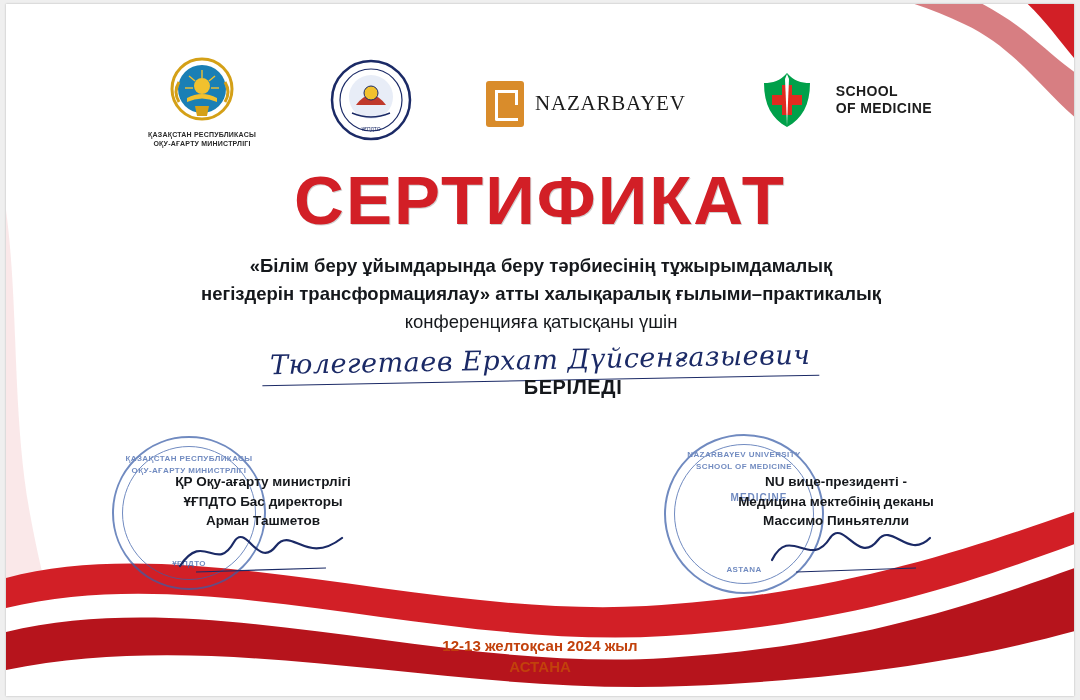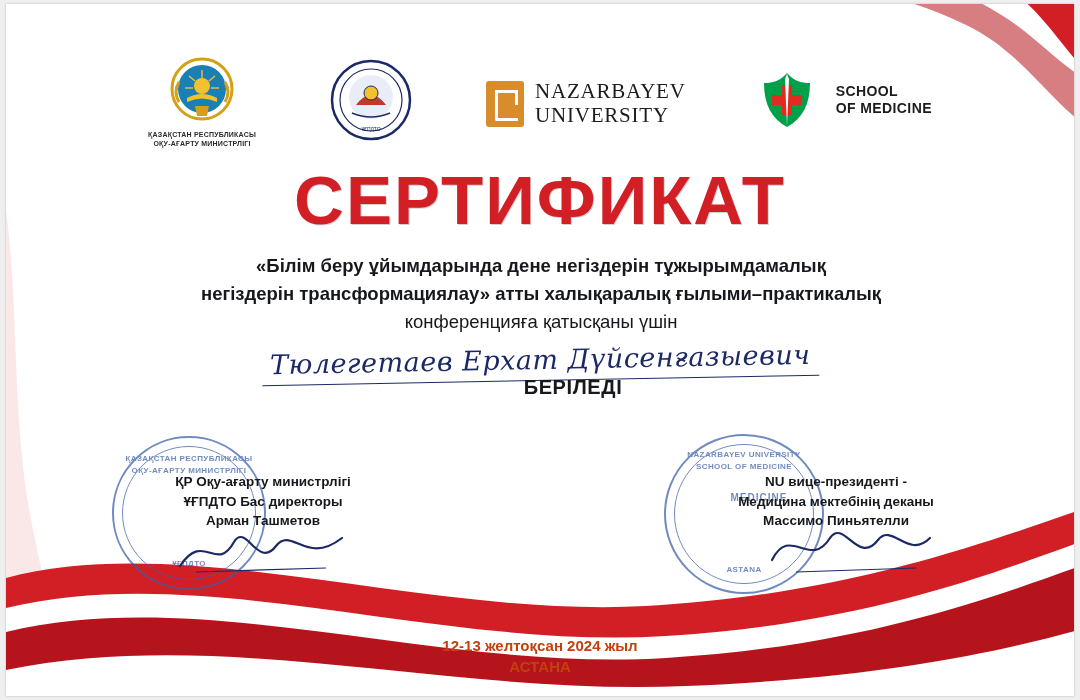--- a/index.html
+++ b/index.html
@@ -328,42 +328,41 @@
           <circle cx="41" cy="34" r="7" fill="#f2c12e" stroke="#1b2a66" stroke-width="1"></circle>
           <path d="M22,54 Q41,62 60,54" fill="none" stroke="#1b2a66" stroke-width="1.4"></path>
           <text x="41" y="72" font-size="5" fill="#1b2a66" text-anchor="middle" font-family="Liberation Sans, sans-serif">ҰҒПДТО</text>
         </svg>
       </div>
 
       <div class="nu-logo">
         <div class="nu-mark"></div>
         <div class="nu-text">
           <div>NAZARBAYEV</div>
-          <div>UNIVERSITY</div>
         </div>
       </div>
 
       <div class="som-logo">
         <svg width="54" height="58" viewBox="0 0 54 58">
           <path d="M27,2 C34,10 41,12 50,12 C50,34 42,48 27,56 C12,48 4,34 4,12 C13,12 20,10 27,2 Z" fill="#00a04a"></path>
           <path d="M27,4 C24,10 20,12 14,13 C14,18 17,22 22,22 L22,30 C17,31 14,35 14,40 C19,40 24,44 27,50 L27,4 Z" fill="#ffffff" opacity="0.0"></path>
           <path d="M22,14 L32,14 L32,24 L42,24 L42,34 L32,34 L32,44 L22,44 L22,34 L12,34 L12,24 L22,24 Z" fill="#e02b20"></path>
           <path d="M27,3 L29,8 L27,55 L25,8 Z" fill="#ffffff"></path>
         </svg>
         <div class="som-text">
           <div>SCHOOL</div>
           <div>OF MEDICINE</div>
         </div>
       </div>
     </div>
 
     <div class="cert-title">СЕРТИФИКАТ</div>
 
     <div class="subject">
-      <div>«Білім беру ұйымдарында дене негіздерін тұжырымдамалық</div>
+      <div>«Білім беру ұйымдарында беру тәрбиесінің тұжырымдамалық</div>
       <div>негіздерін трансформациялау» атты халықаралық ғылыми–практикалық</div>
       <div class="light">конференцияға қатысқаны үшін</div>
     </div>
 
     <div class="name-line">
       <span class="handwritten">Тюлегетаев Ерхат Дүйсенғазыевич</span>
     </div>
     <div class="berildi">БЕРІЛЕДІ</div>
 
     <div class="stamp stamp-left">

